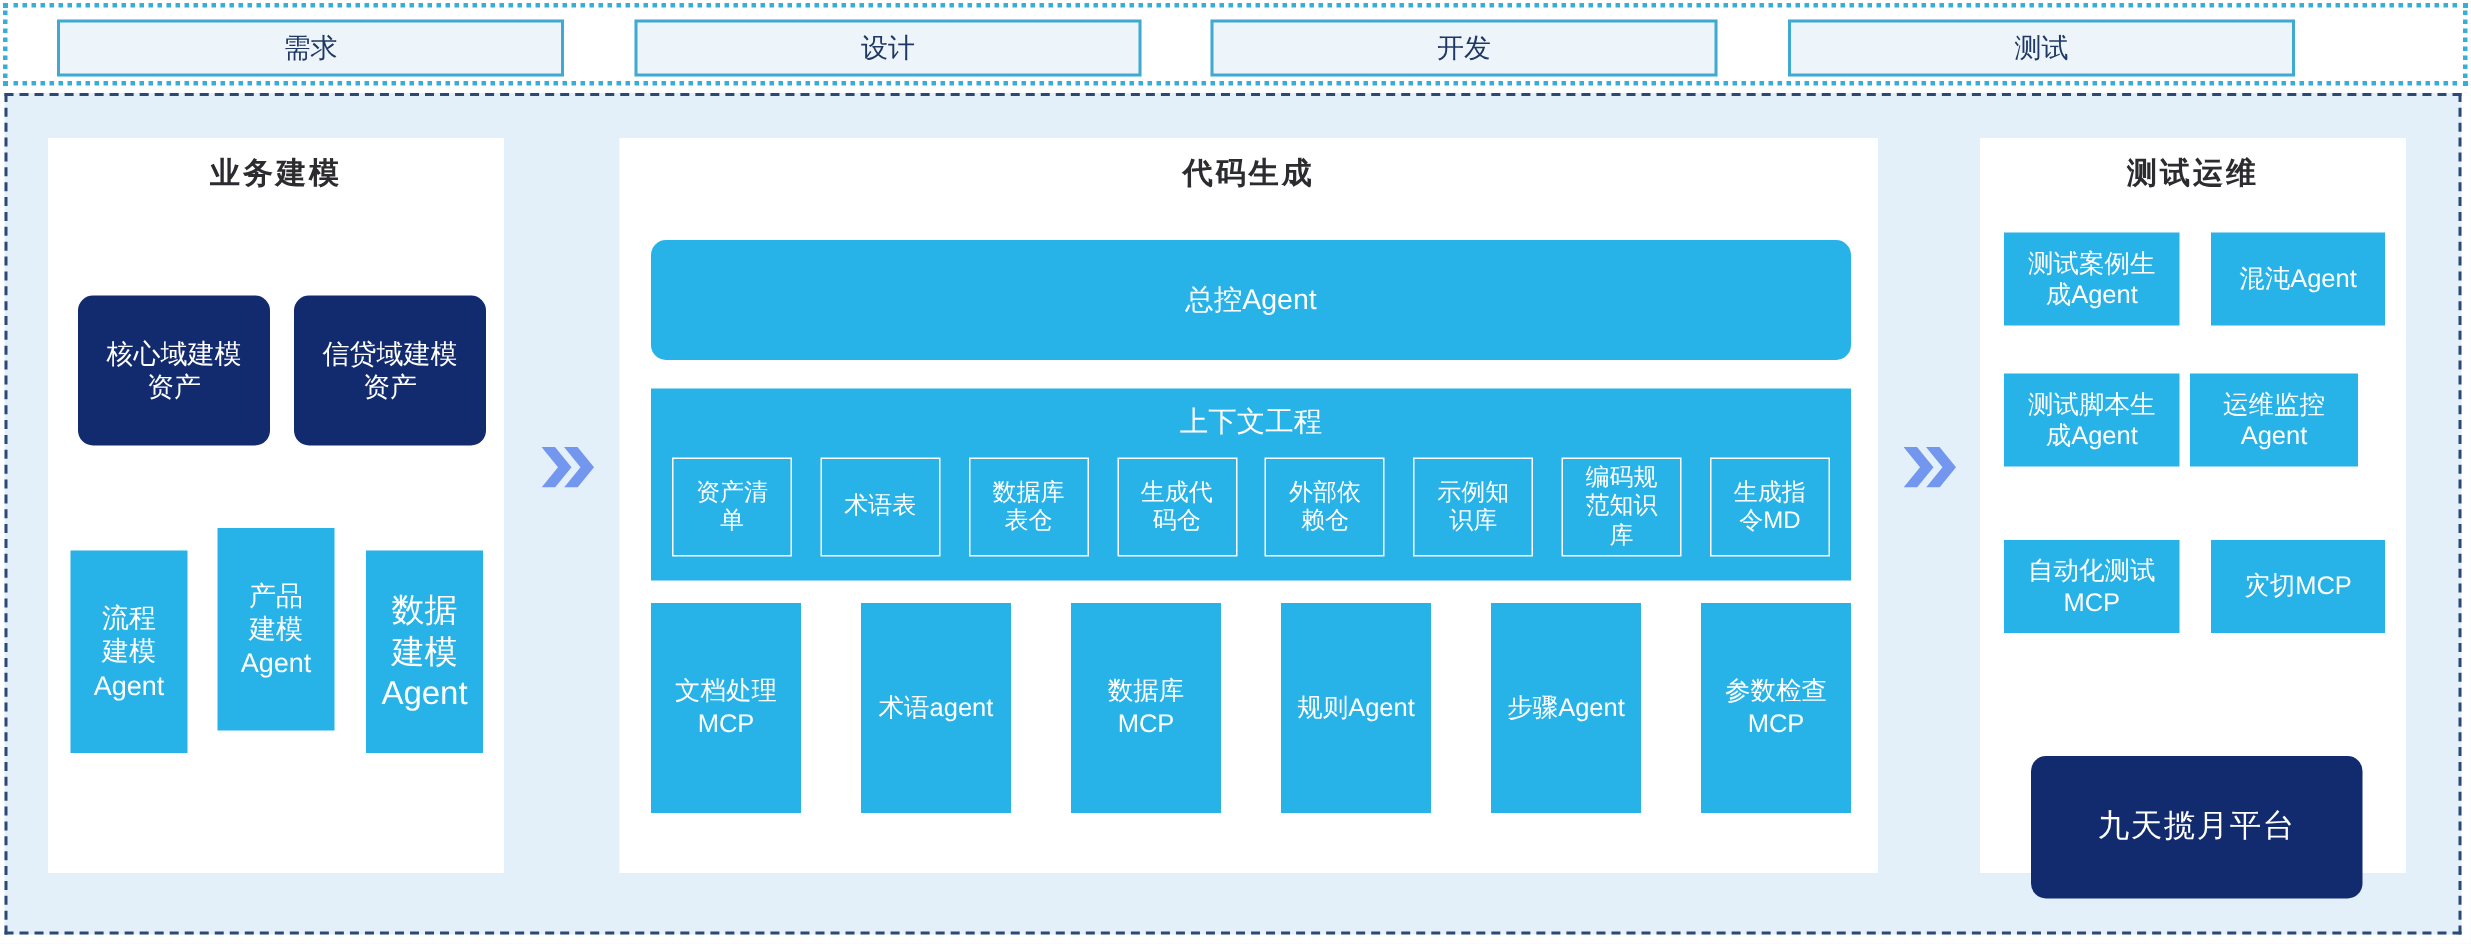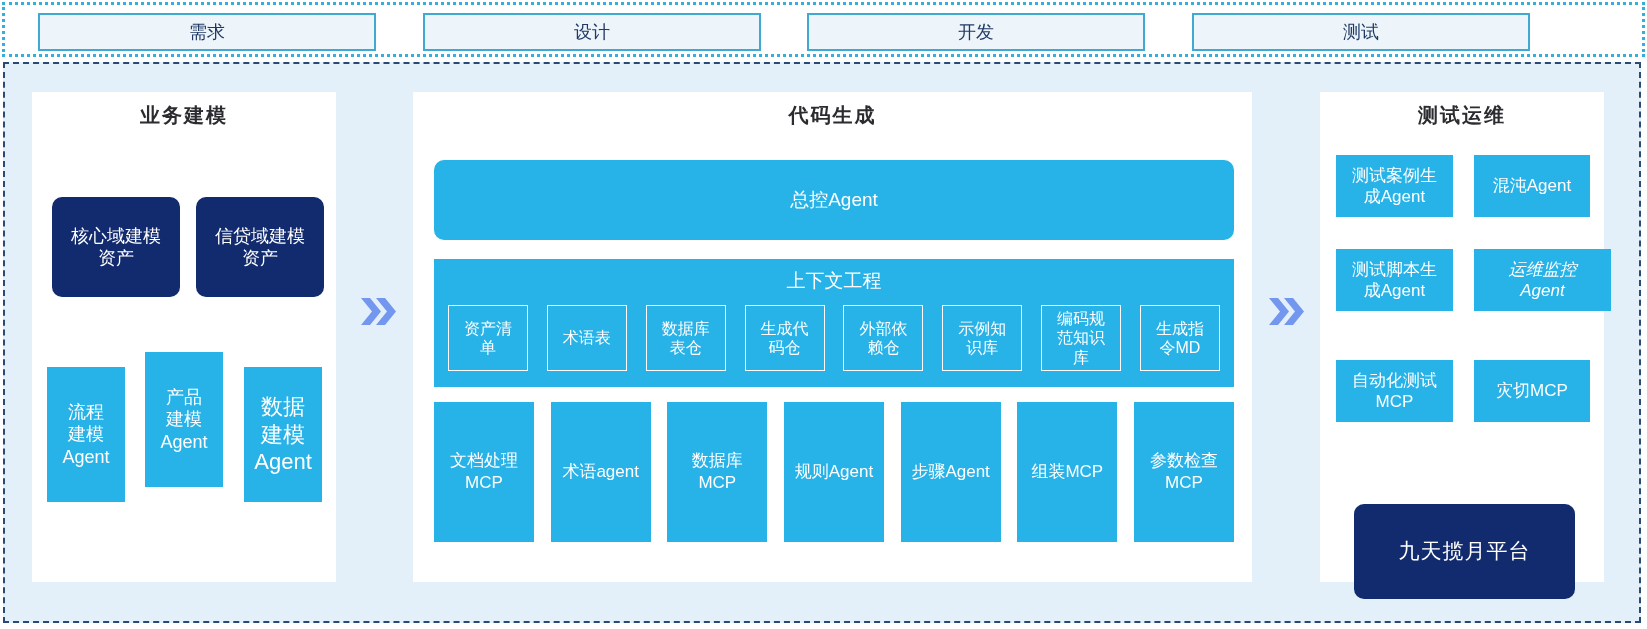--- a/index.html
+++ b/index.html
@@ -136,41 +136,40 @@
     </div>
 
     <div class="tools-row">
       <div class="tool-box cyan">文档处理
 MCP</div>
       <div class="tool-box cyan">术语agent</div>
       <div class="tool-box cyan">数据库
 MCP</div>
       <div class="tool-box cyan">规则Agent</div>
       <div class="tool-box cyan">步骤Agent</div>
-      <div class="tool-box cyan">组装MCP</div>
       <div class="tool-box cyan">参数检查
 MCP</div>
     </div>
   </div>
 
   <svg class="chev" style="left:1264px;top:234px;" viewBox="0 0 36 27">
     <polygon points="0,0 9,0 20,13.5 9,27 0,27 11,13.5" fill="#7397ee"></polygon>
     <polygon points="15,0 24,0 35,13.5 24,27 15,27 26,13.5" fill="#7397ee"></polygon>
   </svg>
 
   <div class="panel" style="left:1315px;width:284px;">
     <div class="panel-title">测试运维</div>
 
     <div class="cbox cyan tp-box" style="left:16px;top:63px;width:117px;height:62px;">测试案例生
 成Agent</div>
     <div class="cbox cyan tp-box" style="left:154px;top:63px;width:116px;height:62px;">混沌Agent</div>
 
     <div class="cbox cyan tp-box" style="left:16px;top:157px;width:117px;height:62px;">测试脚本生
 成Agent</div>
-    <div class="cbox cyan tp-box" style="left:154px;top:157px;width:137px;height:62px;font-style:italic;">运维监控
+    <div class="cbox cyan tp-box" style="left:140px;top:157px;width:112px;height:62px;">运维监控
 Agent</div>
 
     <div class="cbox cyan tp-box" style="left:16px;top:268px;width:117px;height:62px;">自动化测试
 MCP</div>
     <div class="cbox cyan tp-box" style="left:154px;top:268px;width:116px;height:62px;">灾切MCP</div>
 
     <div class="cbox navy" style="left:34px;top:368px;width:221px;height:95px;font-size:21px;letter-spacing:1px;margin-top:44px;">九天揽月平台</div>
   </div>
 
 </div>

